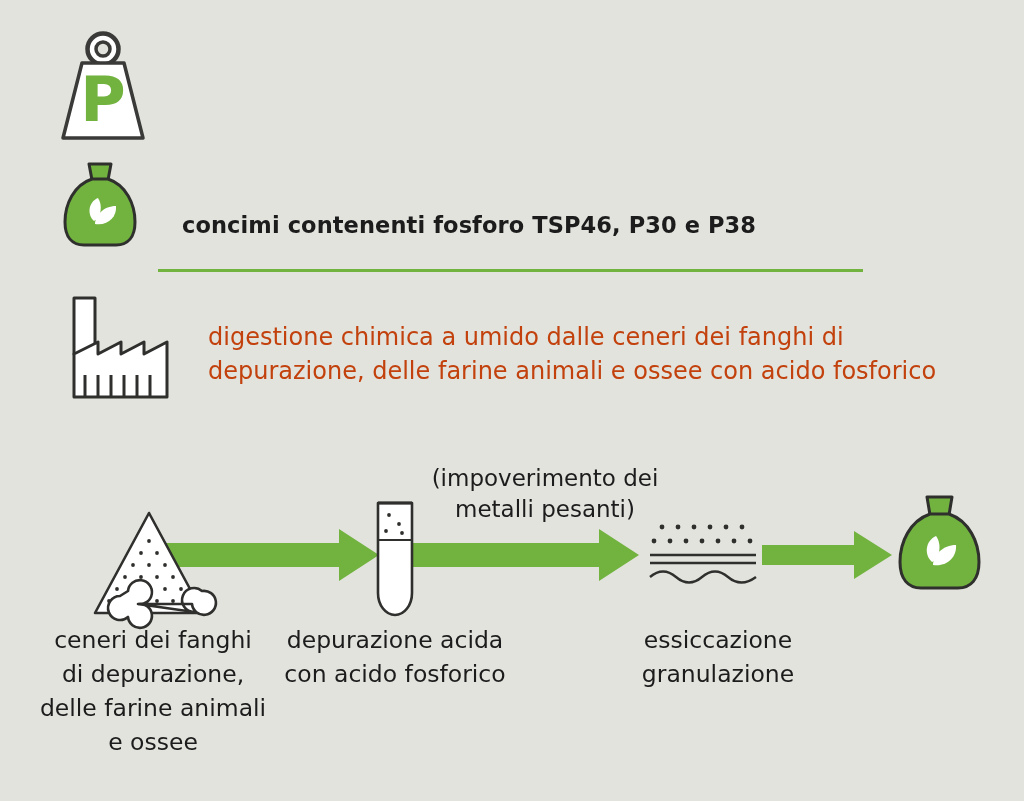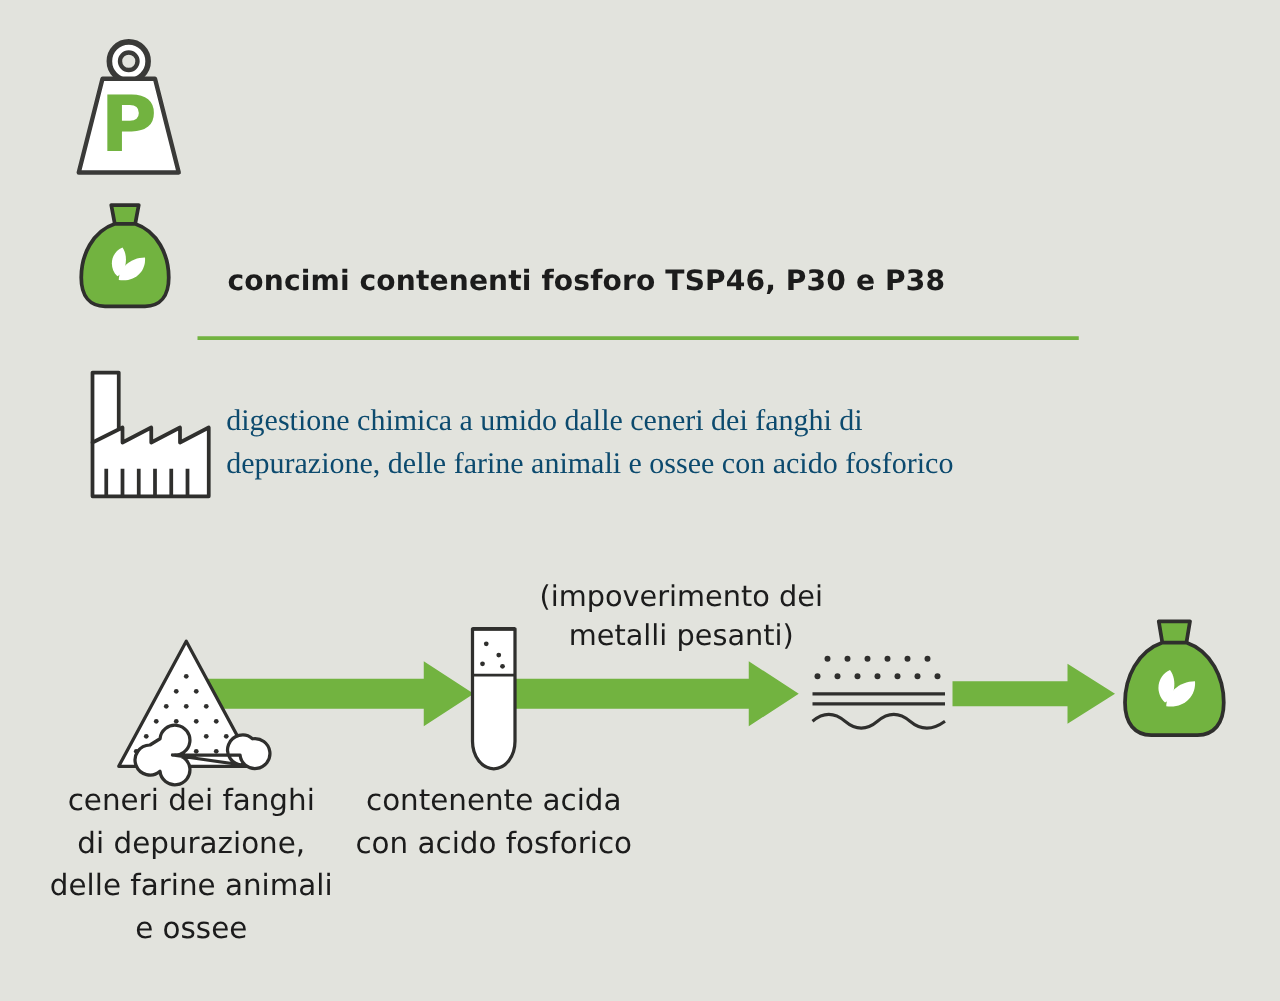--- a/index.html
+++ b/index.html
@@ -71,28 +71,27 @@
 
   .factory-row {
     position: absolute;
     left: 62px;
     top: 290px;
     display: flex;
     align-items: flex-start;
   }
   .factory-icon { width: 110px; height: 112px; display: block; margin-top: 2px; }
   .factory-text {
-    margin-left: 9px;
+    margin-left: 36px;
     font-size: 24px;
     line-height: 1.42;
-    color: #0c4a6e;
+    color: #c2410c;
     max-width: 790px;
     white-space: pre-line;
     padding-top: 30px;
-    font-family: Liberation Serif, serif;
   }
 
   
   .flow {
     position: absolute;
     left: 0;
     top: 455px;
     width: 1024px;
     height: 340px;
     margin-left: 14px;
@@ -266,18 +265,20 @@
         <path d="M922 81 C911 86 910 100 918 107 C926 103 928 89 922 81 Z" fill="#ffffff"></path>
         <path d="M942 90 C929 90 919 100 919 110 C933 112 943 102 942 90 Z" fill="#ffffff"></path>
       </g>
     </svg>
 
     <div class="flow-labels">
       <div class="flow-label l1">ceneri dei fanghi
 di depurazione,
 delle farine animali
 e ossee</div>
-      <div class="flow-label l2">contenente acida
+      <div class="flow-label l2">depurazione acida
 con acido fosforico</div>
+      <div class="flow-label l3">essiccazione
+granulazione</div>
     </div>
   </div>
 
 </div>
 
 </body></html>

